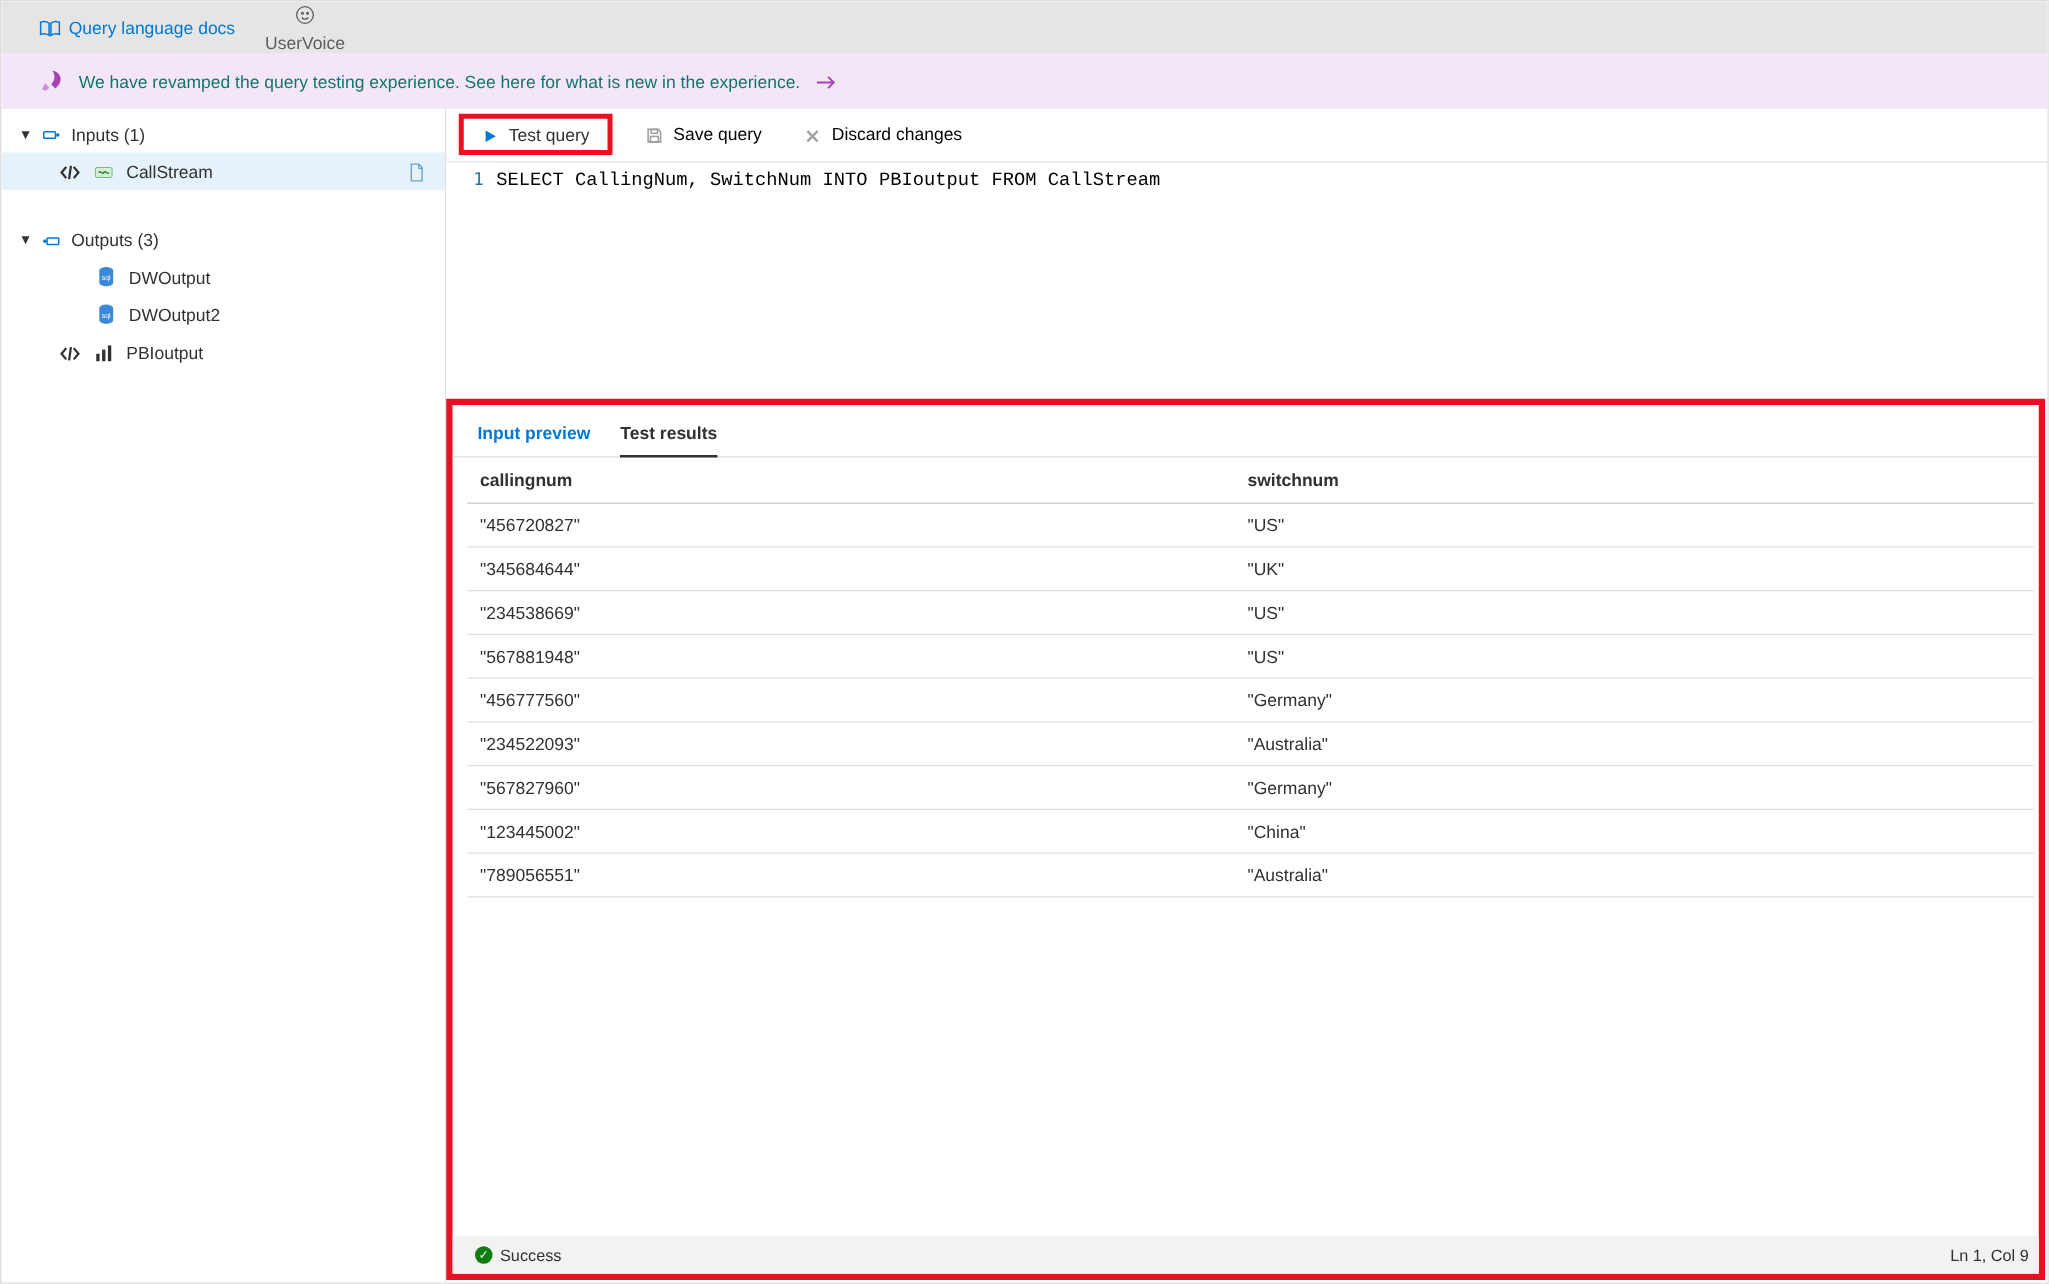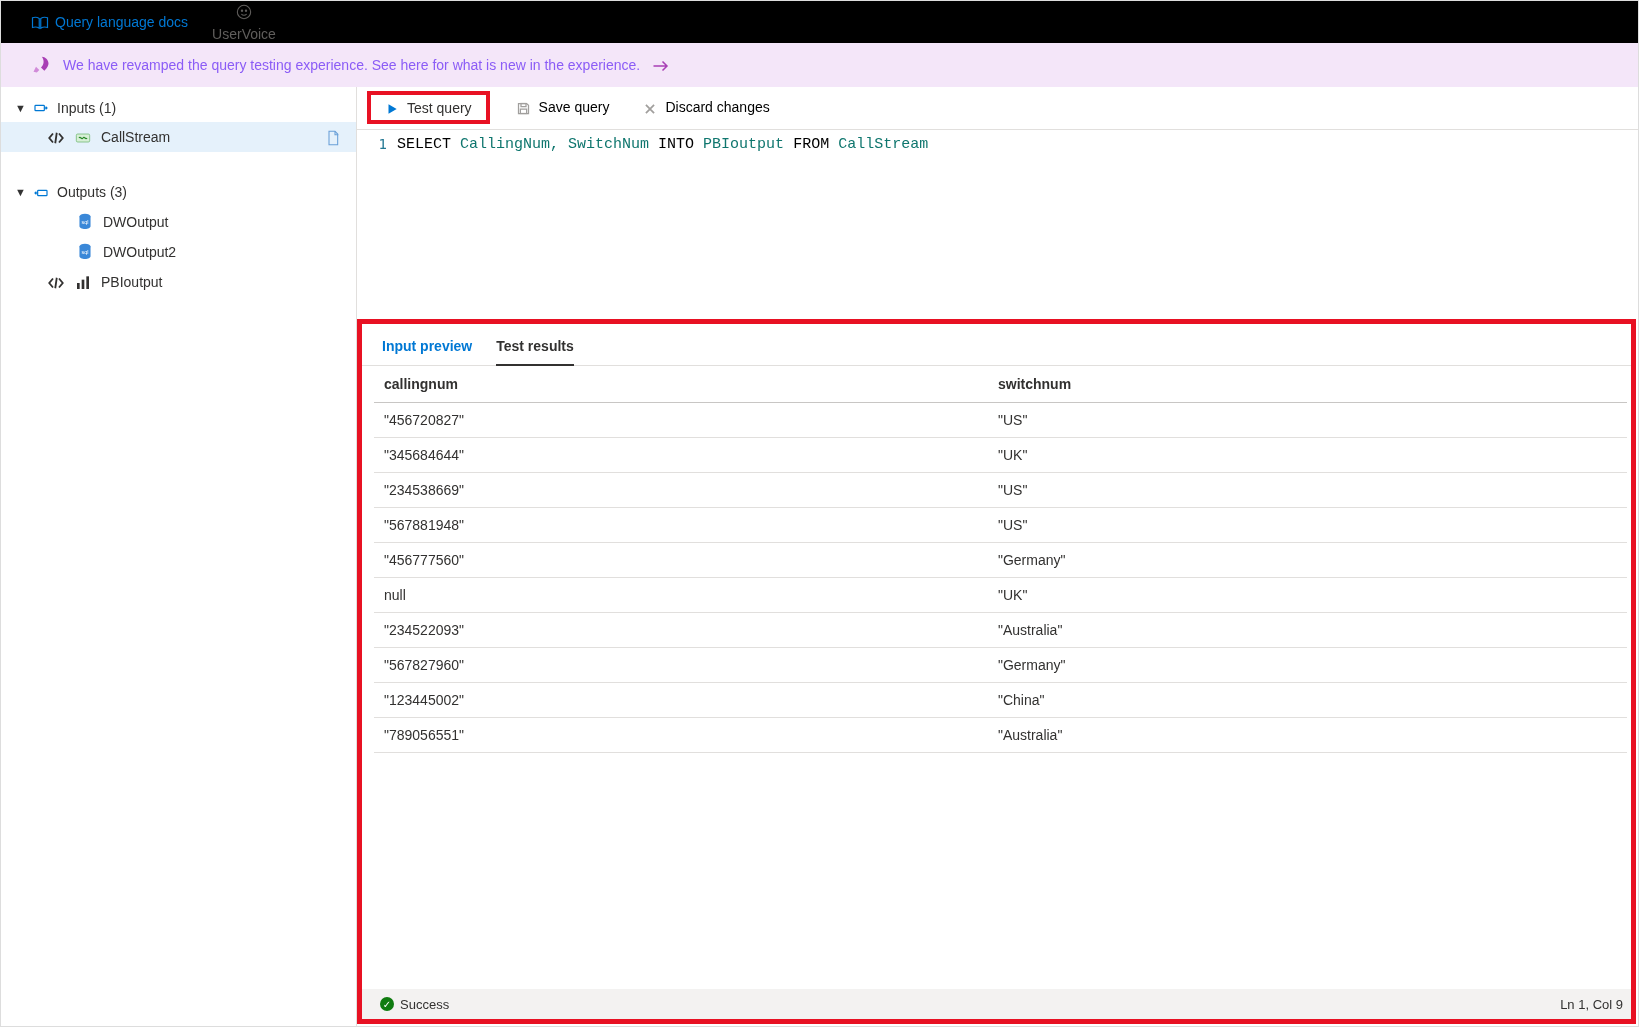--- a/index.html
+++ b/index.html
@@ -11,33 +11,33 @@
       width: 1639px;
       height: 1027px;
       overflow: hidden;
       border: 1px solid #ddd;
     }
     .topbar {
       display: flex;
       align-items: center;
       padding: 6px 20px 6px 30px;
       gap: 24px;
-      background: #000000;
+      background: #e5e5e5;
       height: 42px;
     }
     .topbar a { color: #0078d4; text-decoration: none; display:flex; align-items:center; gap:6px; }
     .topbar .gray { color: #605e5c; display:flex; align-items:center; gap:6px;flex-direction:column; }
     .banner {
       background: #f4e6f9;
       display: flex;
       align-items: center;
       gap: 12px;
       padding: 10px 20px 10px 30px;
       height: 44px;
-      color: #8b5cf6;
+      color: #0f766e;
     }
     .main {
       display: flex;
       height: calc(100% - 42px - 44px);
     }
     .sidebar {
       width: 356px;
       border-right: 1px solid #e1dfdd;
       padding: 6px 0;
       overflow-y: auto;
@@ -94,21 +94,21 @@
       height: 190px;
       border-top: 1px solid #e1dfdd;
     }
     .gutter {
       width: 40px; text-align:right; padding: 6px 10px 0 0; color:#237893; background:#fff; font-family: Consolas, monospace;
     }
     .code {
       flex:1; padding: 6px 10px 0 0; font-family: Consolas, "Courier New", monospace; font-size:15px; white-space: pre;
     }
     .kw { color:#000000; }
-    .ident { color:#0f766e; }
+    .ident { color:#000000; }
     .results-area {
       border: 5px solid #e81123;
       flex:1;
       display:flex; flex-direction:column;
       margin: 0 2px 2px 0;
       overflow:hidden;
     }
     .tabs {
       display:flex; gap: 24px;
       padding: 8px 20px 0 20px;
@@ -351,24 +351,20 @@
               </tr>
               <tr>
                 <td>"567881948"</td>
                 <td>"US"</td>
               </tr>
               <tr>
                 <td>"456777560"</td>
                 <td>"Germany"</td>
               </tr>
               <tr>
-                <td>null</td>
-                <td>"UK"</td>
-              </tr>
-              <tr>
                 <td>"234522093"</td>
                 <td>"Australia"</td>
               </tr>
               <tr>
                 <td>"567827960"</td>
                 <td>"Germany"</td>
               </tr>
               <tr>
                 <td>"123445002"</td>
                 <td>"China"</td>

